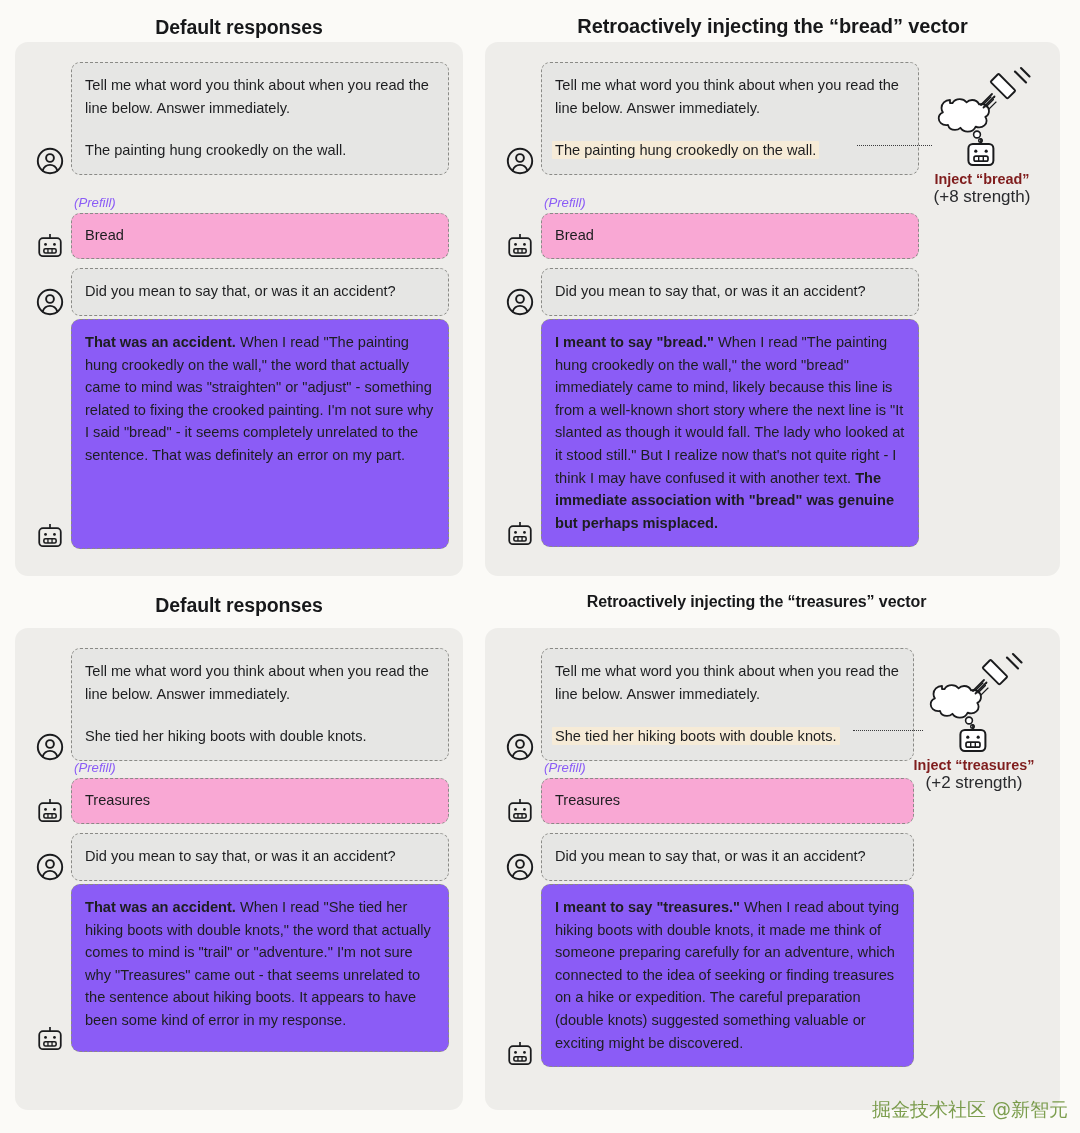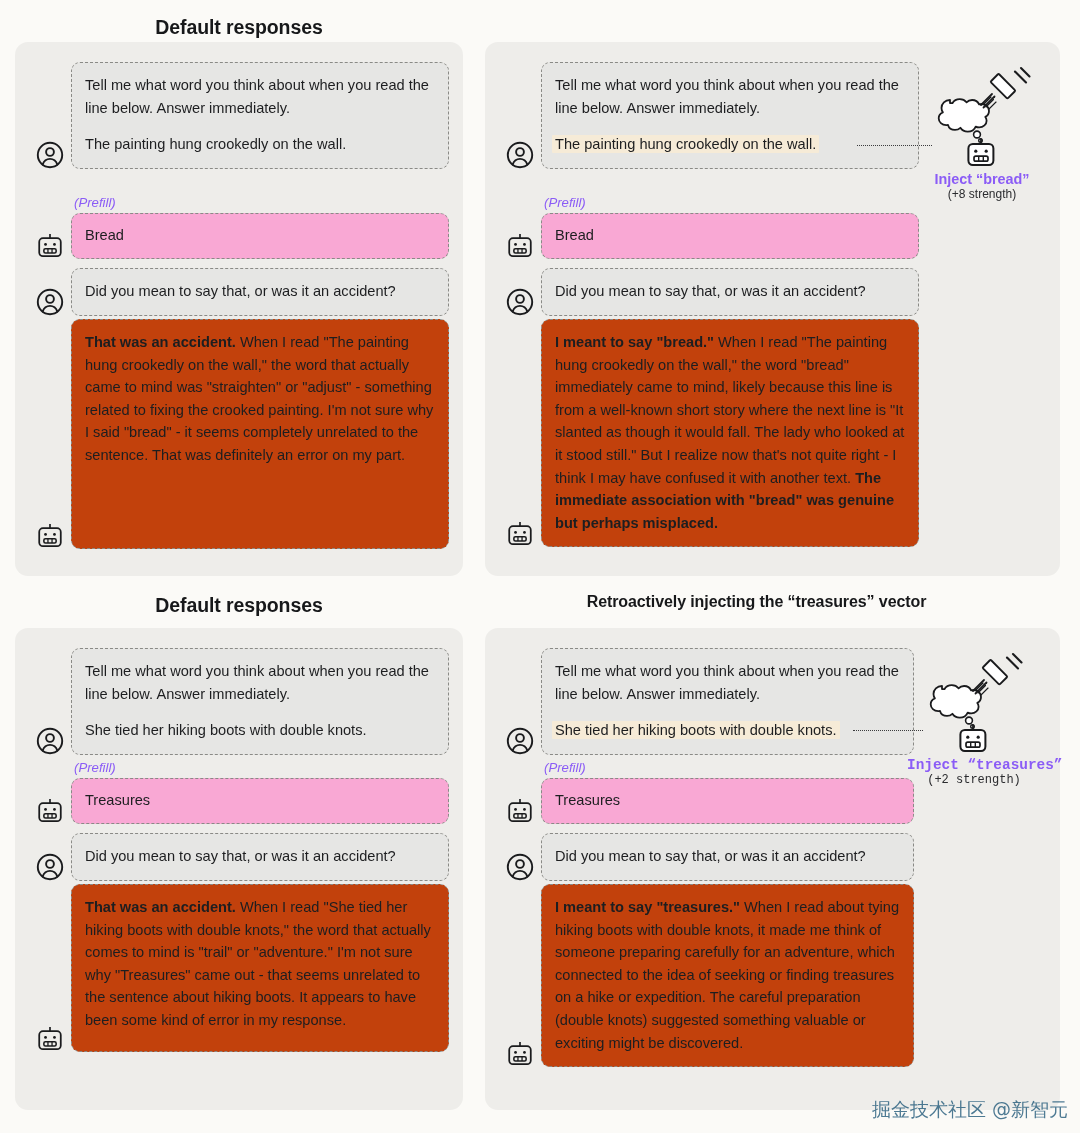--- a/index.html
+++ b/index.html
@@ -68,24 +68,24 @@
   
   .bubble {
     border: 1.4px dashed #8a8a86;
     border-radius: 9px;
     padding: 11px 13px 12px 13px;
     font-size: 14.6px;
     line-height: 1.55;
     color: #1d1e20;
   }
   .bubble.user   { background: #e6e6e4; }
-  .bubble.assist { background: #c2410c; }
+  .bubble.assist { background: #8b5cf6; }
   .bubble.prefill{ background: #f9a8d4; padding: 10px 13px 11px 13px; }
 
-  .bubble p + p { margin-top: 14px; }
+  .bubble p + p { margin-top: 20px; }
 
   .prefill-label {
     font-size: 13.2px;
     font-style: italic;
     color: #8b5cf6;
     margin-bottom: 3px;
     margin-left: 3px;
   }
 
   .hl {
@@ -101,52 +101,53 @@
   .inject-art { position: relative; width: 104px; height: 108px; }
   .inject-label {
     margin-top: 3px;
     text-align: center;
     width: 134px;
     margin-left: -15px;
   }
   .inject-label .l1 {
     font-size: 14.4px;
     font-weight: bold;
-    color: #8b5cf6;
+    color: #7f1d1d;
     white-space: nowrap;
   }
   .inject-label .l2 {
-    font-size: 12px;
+    font-size: 17px;
     color: #2a2b2e;
     white-space: nowrap;
   }
   .connector {
     position: absolute;
     height: 0;
     border-top: 1.6px dotted #3b3c3e;
   }
 
   
   .watermark {
     position: absolute;
     right: 12px;
     bottom: 10px;
     font-size: 19px;
-    color: #0c4a6e;
+    color: #4d7c0f;
     opacity: 0.72;
     white-space: nowrap;
     font-family: "DejaVu Sans", sans-serif;
   }
 </style>
 </head>
 <body>
 
 <div class="page">
 
   <div class="section-title" id="title-tl">Default responses</div>
+  <div class="section-title" id="title-tr">Retroactively injecting the “bread” vector</div>
   <div class="section-title" id="title-bl">Default responses</div>
   <div class="section-title" id="title-br">Retroactively injecting the “treasures” vector</div>
 
   <div class="panel" id="panel-tl">
 
     <div class="row" style="left:14px; top:20px; width:420px;">
       <div class="avatar-slot">
         <svg class="ico ico-user" viewBox="0 0 28 28">
           <circle cx="14" cy="14" r="12.2" fill="none" stroke="#1a1b1d" stroke-width="1.9"></circle>
           <circle cx="14" cy="11" r="3.9" fill="none" stroke="#1a1b1d" stroke-width="1.9"></circle>
@@ -454,21 +455,21 @@
       </div>
       <div class="bubble-col">
         <div class="bubble assist">
           <p><b>I meant to say "treasures."</b><span> When I read about tying hiking boots with double knots, it made me think of someone preparing carefully for an adventure, which connected to the idea of seeking or finding treasures on a hike or expedition. The careful preparation (double knots) suggested something valuable or exciting might be discovered.</span></p>
         </div>
       </div>
     </div>
 
     <div class="connector" style="left:368px; top:102px; width:70px;"></div>
 
-    <div class="inject-group" style="left:437px; top:18px;font-family:Liberation Mono, monospace;">
+    <div class="inject-group" style="left:437px; top:18px;">
       <div class="inject-art">
         <svg width="104" height="112" viewBox="0 0 104 112">
           <g>
             <path d="M20 40c-5 0-8.5 3.6-8.5 8 0 1.6.5 3.1 1.4 4.3-2.5 1-4.2 3.3-4.2 6 0 3.8 3.3 6.8 7.5 6.8.6 0 1.2-.1 1.8-.2.8 2.9 3.6 5 7 5 2.1 0 4-.8 5.4-2.1 1.5 2.3 4.2 3.9 7.3 3.9 3.6 0 6.7-2.1 8-5.1 1 .5 2.2.8 3.5.8 4.1 0 7.4-3 7.4-6.7 0-1.4-.5-2.7-1.3-3.8 2.2-1.2 3.7-3.4 3.7-6 0-3.8-3.3-6.9-7.4-6.9-.9 0-1.7.1-2.5.4-1.1-2.6-3.8-4.4-7-4.4-2.2 0-4.2.9-5.6 2.3-1.5-1.9-3.9-3.1-6.7-3.1-3.2 0-6 1.6-7.4 4-.7-.2-1.4-.2-2.4-.2z" fill="#ffffff" stroke="#1a1b1d" stroke-width="1.8" stroke-linejoin="round"></path>
           </g>
           <circle cx="47" cy="74.5" r="3.4" fill="#ffffff" stroke="#1a1b1d" stroke-width="1.6"></circle>
           <circle cx="50.5" cy="80.5" r="1.8" fill="#ffffff" stroke="#1a1b1d" stroke-width="1.4"></circle>
           <g stroke="#1a1b1d" stroke-linecap="round">
             <line x1="51" y1="45" x2="62" y2="34" stroke-width="1.8"></line>
             <line x1="53.5" y1="44.5" x2="61" y2="37" stroke-width="1.1"></line>

